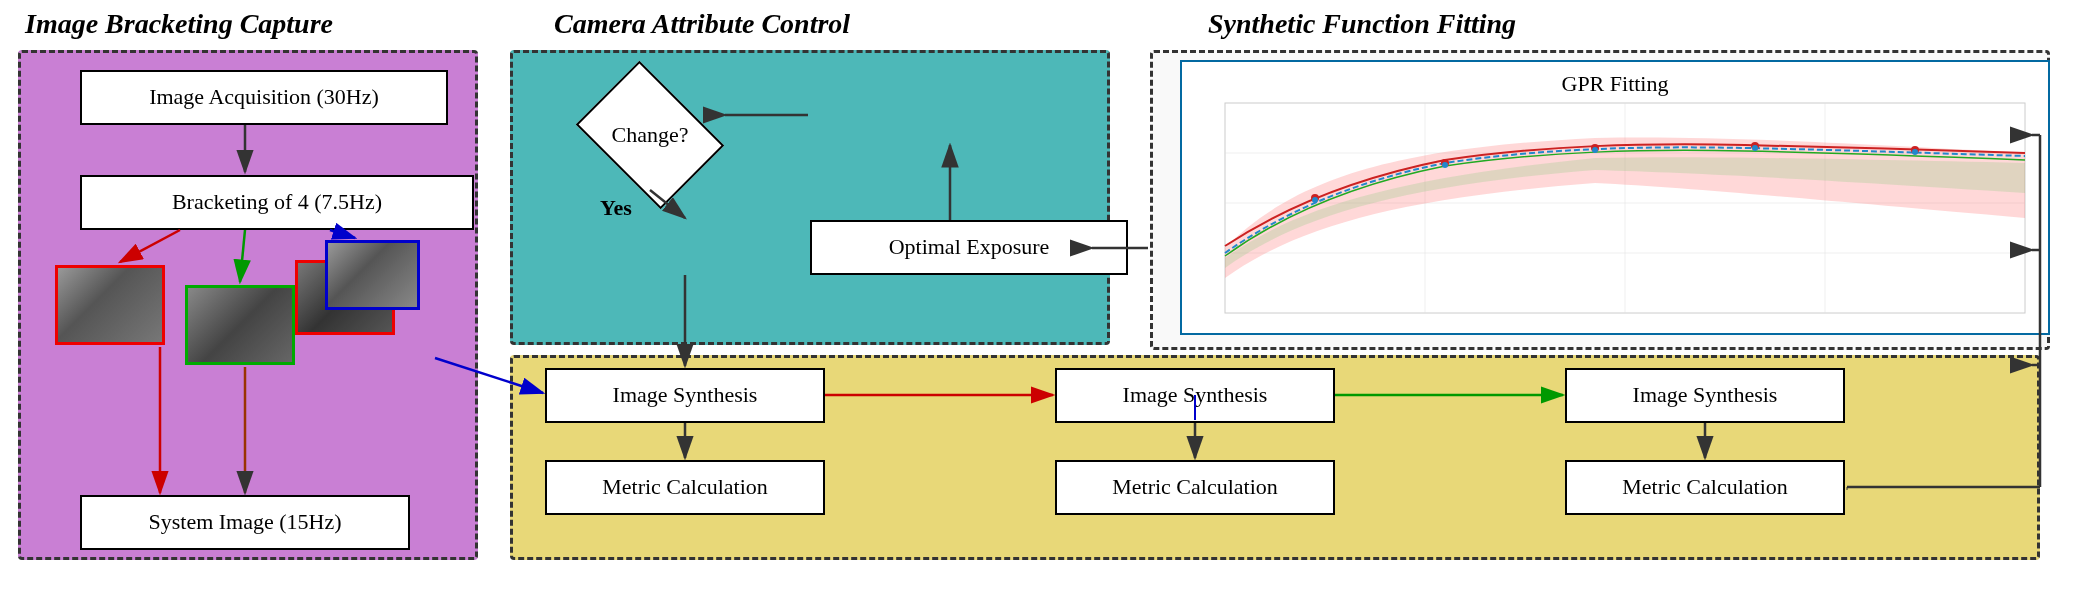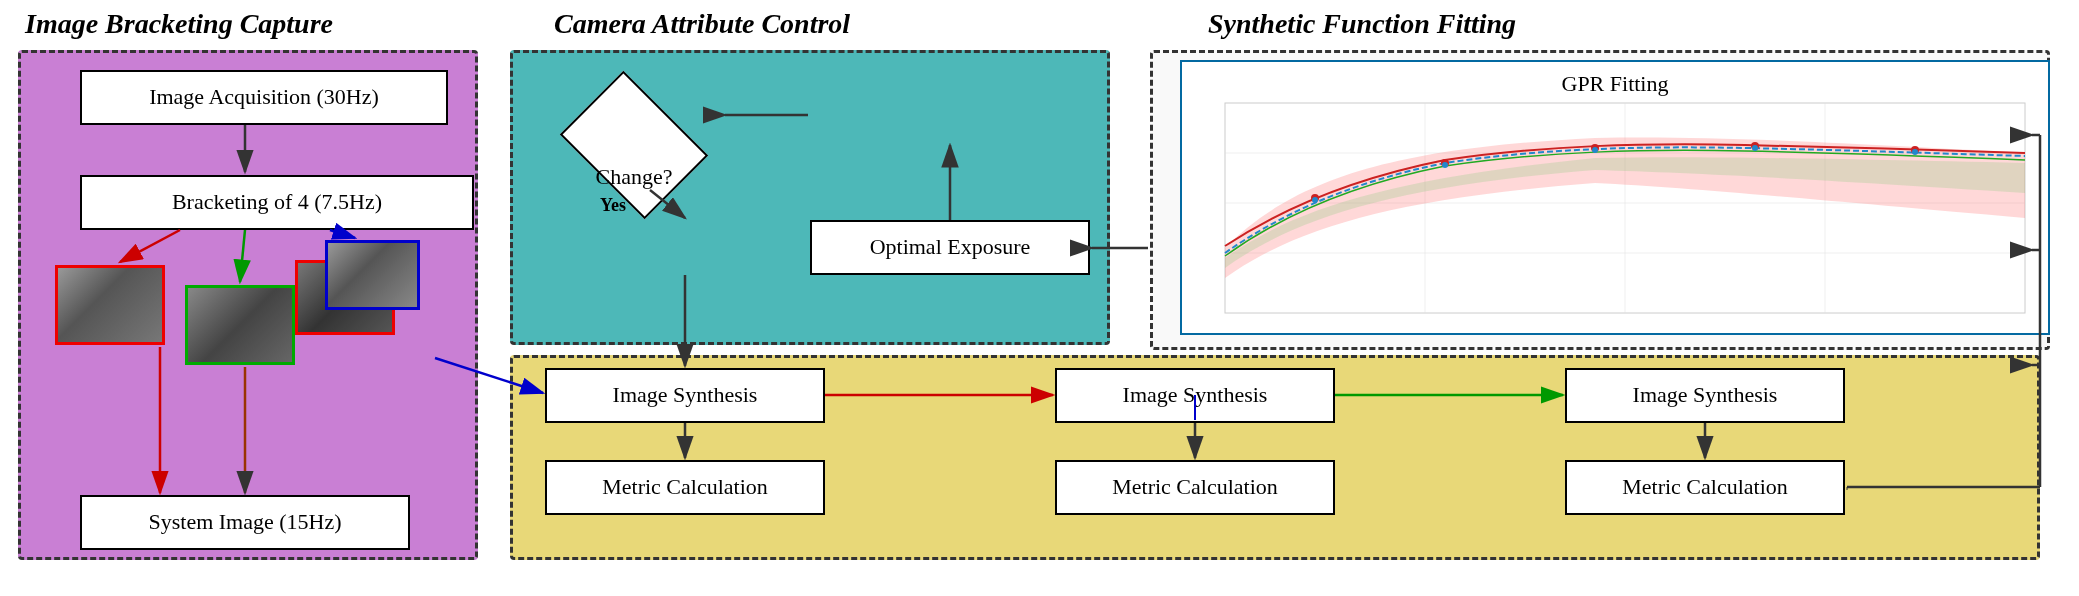--- a/index.html
+++ b/index.html
@@ -160,32 +160,32 @@
     <div class="img-inner" style="background: linear-gradient(135deg, #888 0%, #444 50%, #666 100%);"></div>
   </div>
 
   <div class="img-thumb" style="left:295px; top:260px; border-color:#e00; width:100px; height:75px;">
     <div class="img-inner" style="background: linear-gradient(135deg, #777 0%, #333 50%, #555 100%);"></div>
   </div>
   <div class="img-thumb" style="left:325px; top:240px; border-color:#00c; width:95px; height:70px; background: #888;">
     <div class="img-inner" style="background: linear-gradient(135deg, #999 0%, #555 40%, #888 100%);"></div>
   </div>
 
-  <div class="box-diamond" style="left:564px; top:80px; width:140px; height:110px;align-items:flex-end;">
+  <div class="box-diamond" style="left:580px; top:80px; width:140px; height:110px;">
     <div class="diamond-shape"></div>
     <div class="diamond-text" style="position:relative; z-index:3;">
       <span>Change?</span>
     </div>
   </div>
 
-  <div style="position:absolute; left:600px; top:195px; font-size:18px; font-weight:bold;text-align:right;">Yes</div>
-
-
-
-  <div class="box" style="left:810px; top:220px; width:280px; height:55px;">
+  <div style="position:absolute; left:600px; top:195px; font-size:22px; font-weight:bold;text-align:right;">Yes</div>
+
+
+
+  <div class="box" style="left:810px; top:220px; width:318px; height:55px;">
     <span>Optimal Exposure</span>
   </div>
 
   <div class="box" style="left:545px; top:368px; width:280px; height:55px;">
     <span>Image Synthesis</span>
   </div>
 
   <div class="box" style="left:1055px; top:368px; width:280px; height:55px;">
     <span>Image Synthesis</span>
   </div>

